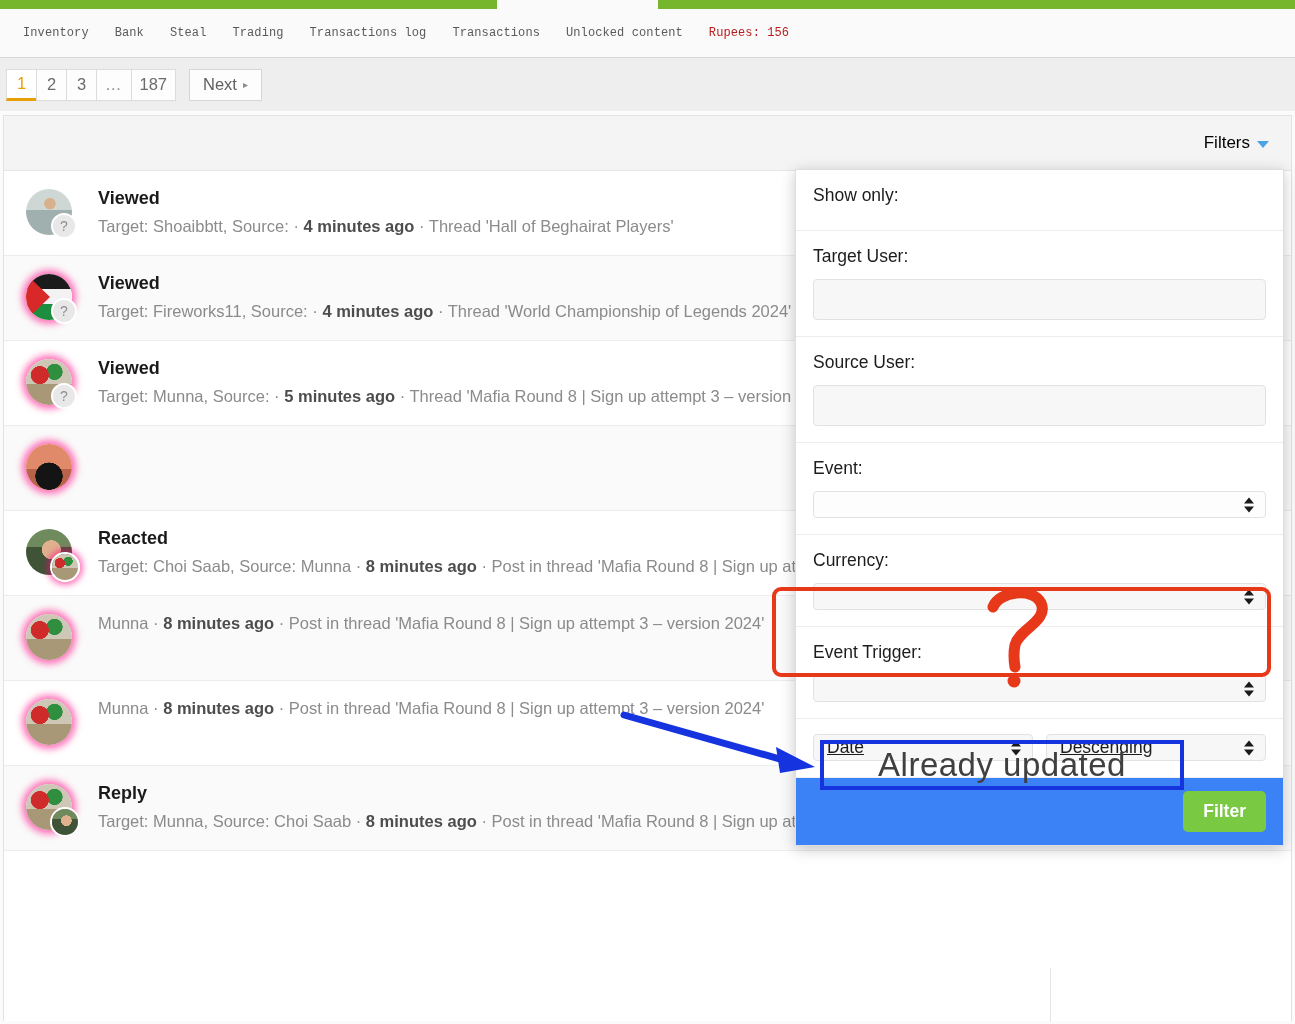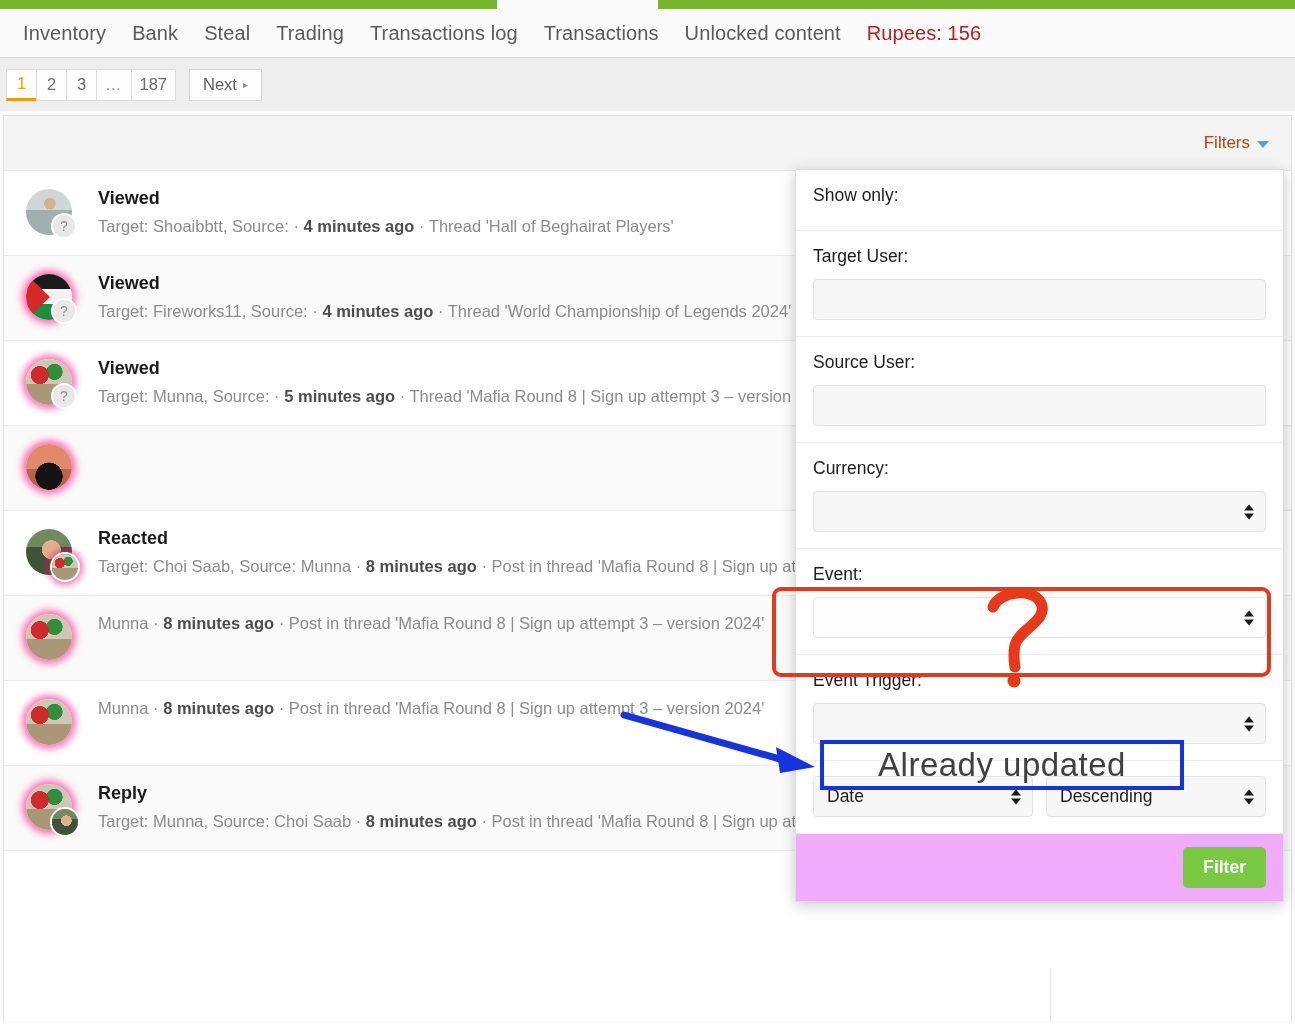--- a/index.html
+++ b/index.html
@@ -29,25 +29,26 @@
   
   .navbar {
     position: absolute; top: 9px; left: 0;
     width: 1295px; height: 49px;
     background: #fafafa;
     border-bottom: 1px solid #d7d7d7;
     display: flex; align-items: center;
     padding-left: 10px;
   }
   .nav-item {
-    font-size: 20px;
+    font-size: 12px;
     color: #5a5a5a;
     padding: 0 13px;
     white-space: nowrap;
     letter-spacing: .1px;
+    font-family: Liberation Mono, monospace;
   }
   .nav-item.rupees { color: #b91c1c; }
 
   
   .pagebar {
     position: absolute; top: 58px; left: 0;
     width: 1295px; height: 53px;
     background: #eeeeee;
     display: flex; align-items: center;
     padding-left: 6px;
@@ -85,21 +86,21 @@
     border-bottom: none;
   }
   .list-header {
     height: 55px;
     background: #f4f4f4;
     border-bottom: 1px solid #e6e6e6;
     display: flex; align-items: center; justify-content: flex-end;
     padding-right: 22px;
   }
   .filters-link {
-    color: #c2410c; font-size: 17px;
+    color: #000000; font-size: 17px;
     display: flex; align-items: center; gap: 7px;
   }
   .filters-caret {
     width: 0; height: 0;
     border-left: 6px solid transparent;
     border-right: 6px solid transparent;
     border-top: 7px solid #4ba3e3;
     margin-top: 3px;
   }
 
@@ -196,47 +197,47 @@
   }
   .pp-label.nomargin { margin-bottom: 8px; }
   .pp-input {
     width: 100%; height: 41px;
     background: #f7f7f7;
     border: 1px solid #e2e2e2;
     border-radius: 4px;
   }
   .pp-select {
     position: relative;
-    width: 100%; height: 41px;
+    width: 100%; height: 27px;
     background: #f7f7f7;
     border: 1px solid #e2e2e2;
     border-radius: 4px;
     display: flex; align-items: center;
     padding: 0 32px 0 13px;
-    font-size: 17.5px; color: #1c1c1c;
+    font-size: 17.5px; color: #1c1c1c; text-decoration: underline;
   }
   .pp-select.white { background: #fdfdfd; }
   .spin {
     position: absolute; right: 11px; top: 50%;
     transform: translateY(-50%);
     display: flex; flex-direction: column; gap: 3px;
   }
   .spin i { display:block; width:0; height:0; }
   .spin .up {
     border-left: 5px solid transparent; border-right: 5px solid transparent;
     border-bottom: 6px solid #1a1a1a;
   }
   .spin .dn {
     border-left: 5px solid transparent; border-right: 5px solid transparent;
     border-top: 6px solid #1a1a1a;
   }
   .sort-row { display: flex; gap: 13px; }
   .sort-row .pp-select { flex: 1; }
   .pp-footer {
-    background: #f0abfc;
+    background: #3b82f6;
     padding: 13px 17px;
     display: flex; justify-content: flex-end;
   }
   .filter-btn {
     background: #7ac943;
     color: #ffffff;
     border: none; border-radius: 5px;
     font-size: 17.5px; font-weight: 700;
     padding: 10px 20px;
     font-family: "Liberation Sans", sans-serif;
@@ -433,42 +434,42 @@
       <div class="pp-label">Target User:</div>
       <input class="pp-input" type="text" value="" style="">
     </div>
 
     <div class="pp-sec">
       <div class="pp-label">Source User:</div>
       <input class="pp-input" type="text" value="" style="">
     </div>
 
     <div class="pp-sec">
+      <div class="pp-label">Event:</div>
+      <div class="pp-select white">
+        <span></span>
+        <span class="spin">
+            <i class="up"></i>
+            <i class="dn"></i>
+          </span>
+      </div>
+    </div>
+
+    <div class="pp-sec">
       <div class="pp-label">Currency:</div>
       <div class="pp-select">
         <span></span>
         <span class="spin">
             <i class="up"></i>
             <i class="dn"></i>
           </span>
       </div>
     </div>
 
     <div class="pp-sec">
-      <div class="pp-label">Event:</div>
-      <div class="pp-select white">
-        <span></span>
-        <span class="spin">
-            <i class="up"></i>
-            <i class="dn"></i>
-          </span>
-      </div>
-    </div>
-
-    <div class="pp-sec">
       <div class="pp-label">Event Trigger:</div>
       <div class="pp-select">
         <span></span>
         <span class="spin">
             <i class="up"></i>
             <i class="dn"></i>
           </span>
       </div>
     </div>
 

